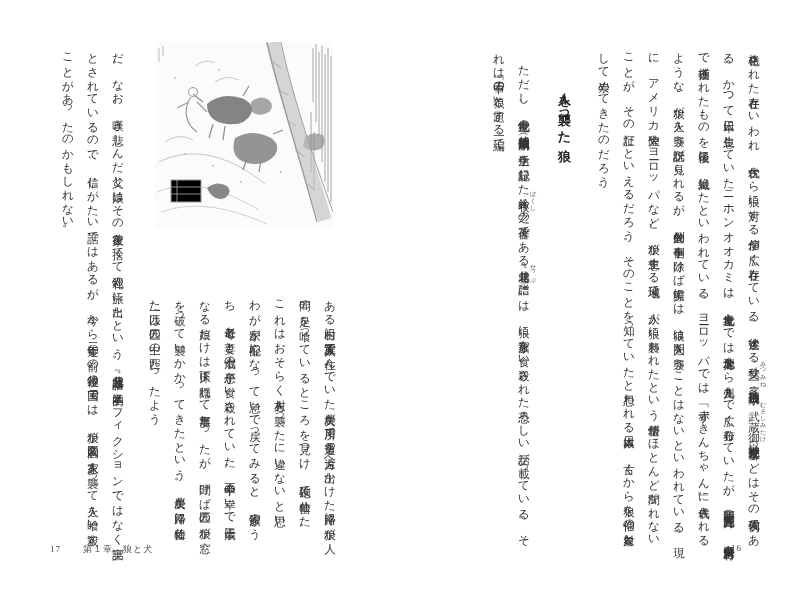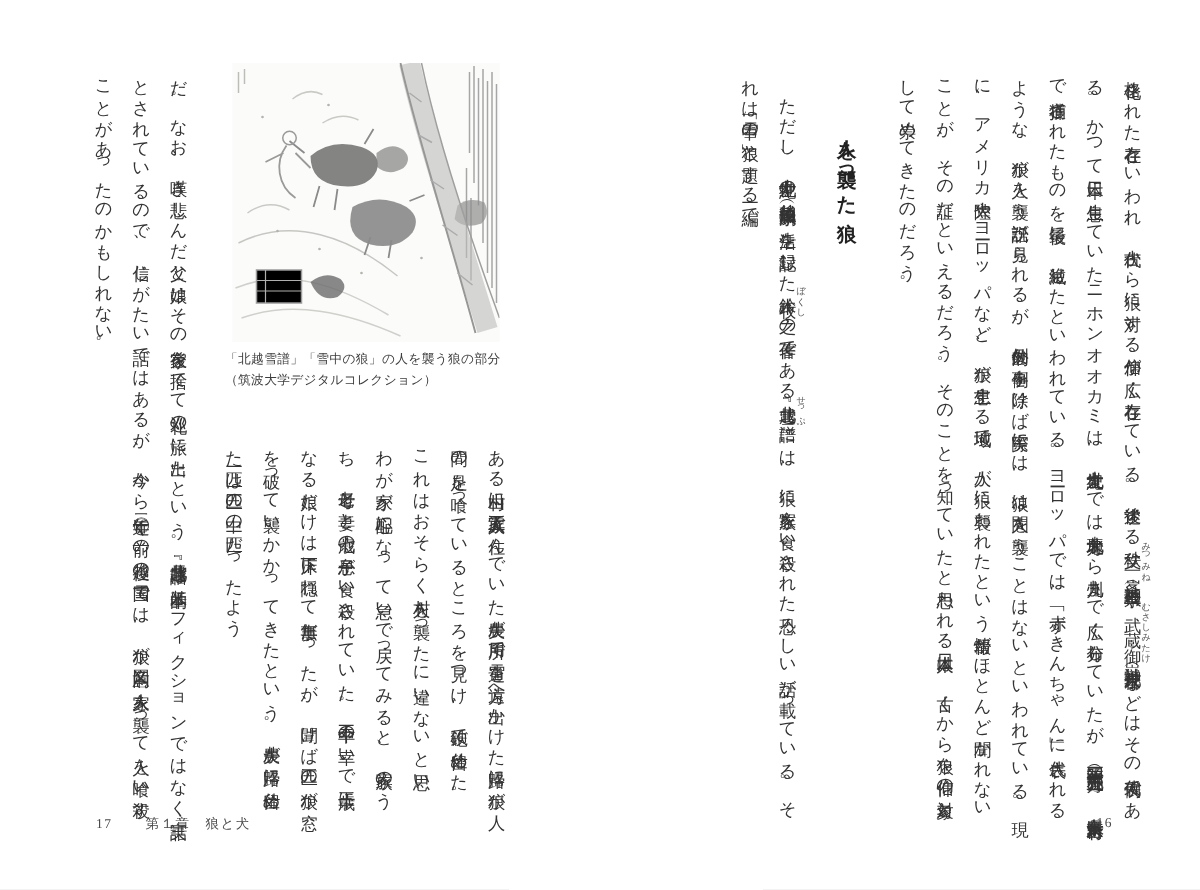--- a/index.html
+++ b/index.html
@@ -36,21 +36,21 @@
     background:#fbfbf9;
   }
   .caption{
     position:absolute; top:233px; left:150px; width:192px;
     font-family:"Liberation Sans","DejaVu Sans",sans-serif;
     font-size:8.5px; line-height:1.6; color:#3d3d3d; letter-spacing:0.2px;
   }
   .footer-left{
     position:absolute; left:50px; top:543px;
     display:flex; align-items:baseline; gap:22px;
-    font-size:9px; color:#4a4a4a; letter-spacing:1px;margin-left:14px;
+    font-size:9px; color:#4a4a4a; letter-spacing:1px;
   }
   .footer-right{
     position:absolute; right:58px; top:543px;
     font-size:9px; color:#4a4a4a; letter-spacing:1px;
   }
 </style>
 </head>
 <body>
 
 <div class="spread">
@@ -108,21 +108,20 @@
           <circle cx="64" cy="28" r="0.9"></circle>
         <circle cx="30" cy="112" r="0.9"></circle>
           <circle cx="86" cy="140" r="0.9"></circle>
         <circle cx="126" cy="130" r="0.9"></circle>
           <circle cx="58" cy="124" r="0.9"></circle>
       </g>
       <path d="M4,6 v14 M8,4 v10" stroke="#bcbcb9" stroke-width="1"></path>
     </svg>
   </div>
 
-  <div class="caption">「北越雪譜」「雪中の狼」の人を襲う狼の部分（筑波大学デジタルコレクション）</div>
 
   <div class="vtext story-a">
     <p>ある山村に家族五人で住んでいた農夫が所用で雪道を遠方へ出かけた帰路に狼が人間の足を喰っているところを見つけ、鉄砲で仕留めた。これはおそらく村人を襲ったに違いないと思い、わが家が心配になって急いで戻ってみると、家族のうち、老母と妻と七歳の息子が食い殺されていた。不幸中の幸いで十三歳になる娘だけは床下に隠れて無事だったが、聞けば三匹の狼が窓を破って襲いかかってきたという。農夫が帰路に仕留めた一匹は三匹の中の一匹だったよう</p>
   </div>
 
   <div class="vtext story-b">
     <p>だ。なお、嘆き悲しんだ父と娘はその後家を捨てて巡礼の旅に出たという。『北越雪譜』は基本的にフィクションではなく実話とされているので、信じがたい話ではあるが、今から二〇〇年近く前の越後の雪国では、狼が意図的に人家を襲って人を喰い殺すことがあったのかもしれない。</p>
   </div>
 
   <div class="footer-left">

